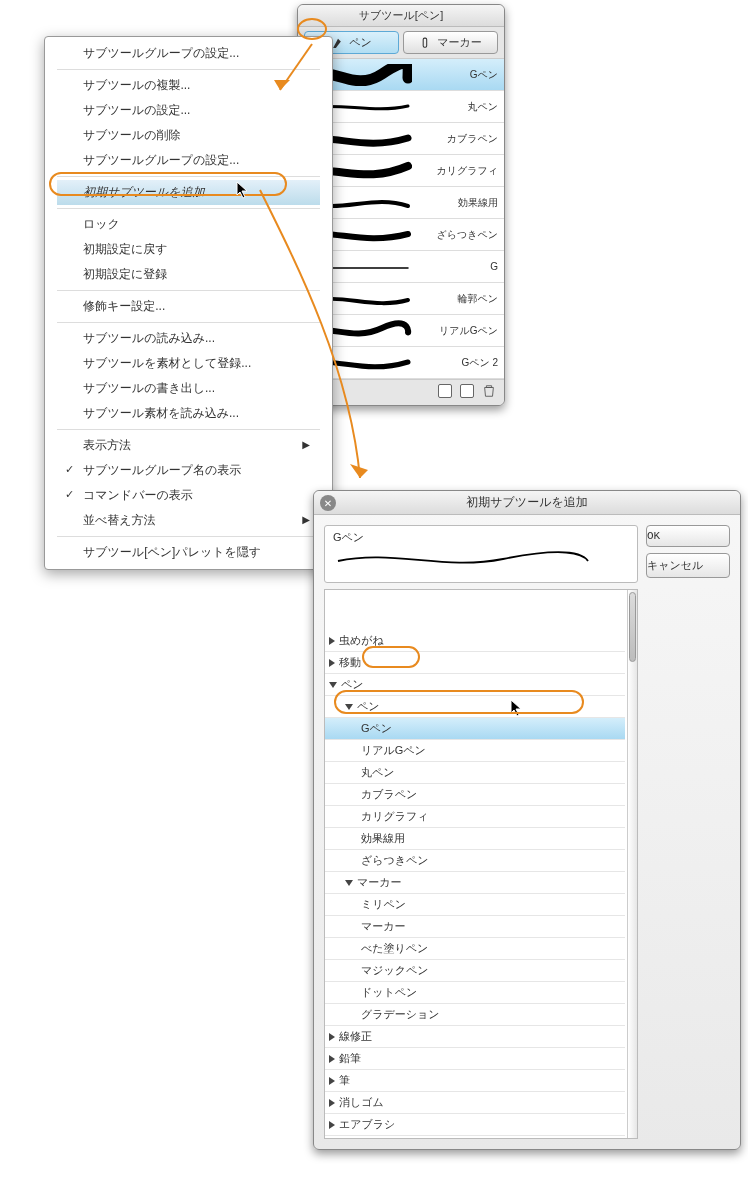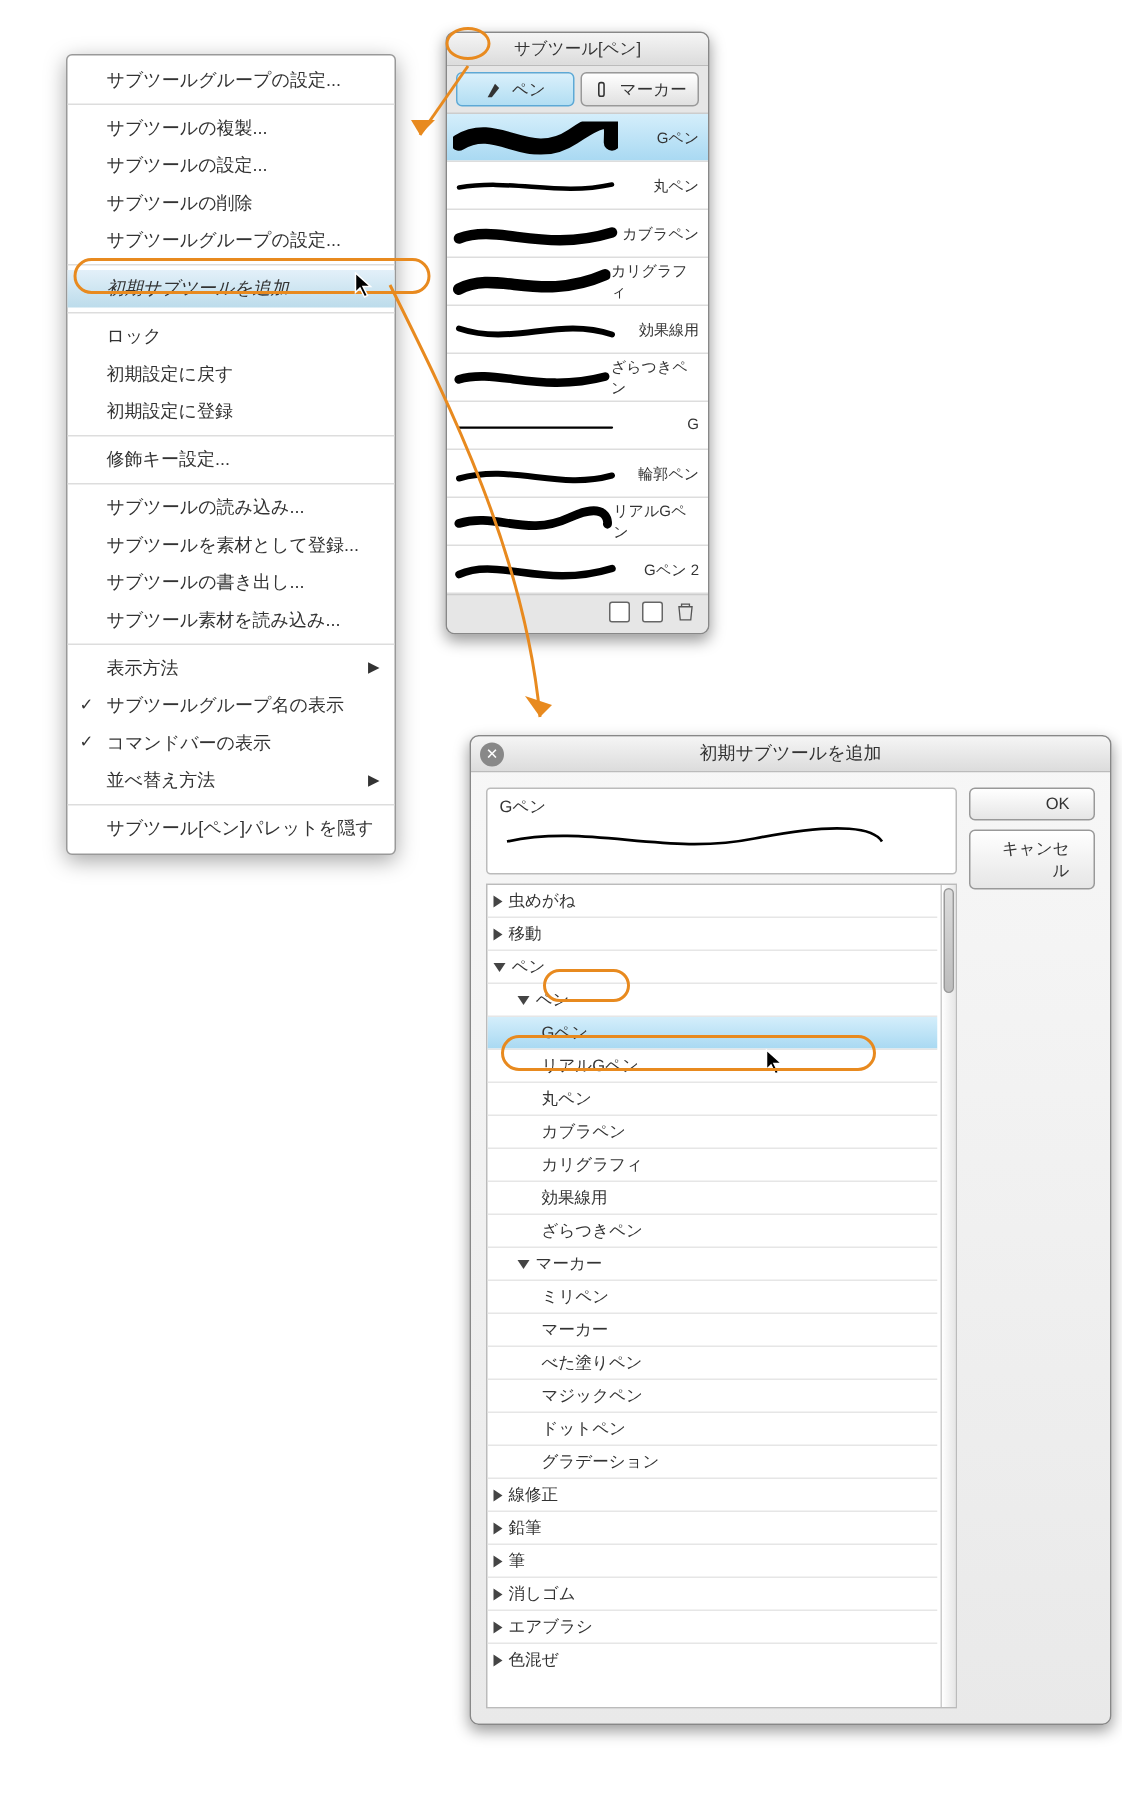--- a/index.html
+++ b/index.html
@@ -4,65 +4,65 @@
 <style>
 * { box-sizing: border-box; margin: 0; padding: 0; font-family: "Hiragino Kaku Gothic ProN", "メイリオ", sans-serif; }
 body { background: #fff; width: 748px; height: 1200px; position: relative; font-size: 12px; color: #333; }
 
 
 .panel { background: linear-gradient(#f7f7f7,#e9e9e9); border: 1px solid #888; border-radius: 6px; box-shadow: 0 4px 10px rgba(0,0,0,.4); position: absolute; }
 .panel-title { background: linear-gradient(#f5f5f5,#dcdcdc); border-bottom: 1px solid #bbb; border-radius: 6px 6px 0 0; padding: 3px 8px; text-align: center; font-size: 11px; display:flex; align-items:center; justify-content:center; position:relative; }
 .close-x { width:16px; height:16px; border-radius:50%; background:#888; color:#fff; display:inline-flex; align-items:center; justify-content:center; font-size:10px; position:absolute; left:6px; top:4px;}
 
 
-#subtool-panel { left: 297px; top: 21px; width: 176px; }
+#subtool-panel { left: 297px; top: 4px; width: 208px; }
 .tab-row { display:flex; gap:4px; padding:4px 6px; border-bottom:1px solid #ccc; background:#e6e6e6; }
 .tab { flex:1; display:flex; align-items:center; justify-content:center; gap:4px; padding:3px 4px; border:1px solid #999; border-radius:4px; background:linear-gradient(#fff,#e0e0e0); font-size:11px; }
 .tab.active { background:linear-gradient(#daf0fb,#b2def3); border-color:#5da9d6;}
 .tab svg { width:14px; height:14px; }
 
 .brush-list { background:#fff; }
 .brush-row { display:flex; align-items:center; justify-content:space-between; border-bottom:1px solid #ddd; padding:2px 6px 2px 4px; height:32px; }
 .brush-row.selected { background:linear-gradient(#d4eefb,#a9d9f2); }
 .brush-stroke { width:110px; height:22px; }
 .brush-name { font-size:10px; }
 .panel-footer { display:flex; justify-content:flex-end; gap:8px; padding:4px 8px; border-top:1px solid #ccc; background:#e6e6e6; border-radius:0 0 6px 6px; }
 .footer-icon { width:14px; height:14px; border:1px solid #666; border-radius:2px; background:#fff; display:inline-block; }
 .trash-icon svg { width:14px; height:14px; }
 
 
-#context-menu { position:absolute; left:44px; top:36px; width:220px; background:#fff; border:1px solid #999; border-radius:4px; box-shadow:0 4px 14px rgba(0,0,0,.35); padding:4px 0; }
+#context-menu { position:absolute; left:44px; top:36px; width:289px; background:#fff; border:1px solid #999; border-radius:4px; box-shadow:0 4px 14px rgba(0,0,0,.35); padding:4px 12px; }
 #context-menu .item { padding:4px 16px 4px 26px; font-size:12px; white-space:nowrap; position:relative; }
 #context-menu .item:hover, #context-menu .item.hover { background:linear-gradient(#e3f0f9,#bcdceb);font-style:italic; }
 #context-menu .sep { height:1px; background:#ddd; margin:3px 0; }
 #context-menu .item .sub { position:absolute; right:10px; top:6px; font-size:10px; }
 .check { position:absolute; left:8px; top:5px; font-size:11px; }
 
 
 #dialog { left:313px; top:490px; width:428px; }
 #dialog .panel-title { font-size:12px; }
 .dlg-body { display:flex; gap:8px; padding:10px 10px 10px 10px; }
 .dlg-left { flex:1; }
 .preview-box { background:#fff; border:1px solid #bbb; border-radius:3px; padding:4px 8px 8px 8px; margin-bottom:6px; }
 .preview-box .pname { font-size:11px; margin-bottom:2px; }
 .preview-stroke { height:24px; }
 .tree-box { background:#fff; border:1px solid #bbb; height:550px; overflow:hidden; position:relative; }
-.tree-inner { position:absolute; inset:0 12px 0 0; overflow:hidden; }
+.tree-inner { position:absolute; inset:0 12px 0 0; overflow:hidden;margin-top:40px; }
 .scrollbar { position:absolute; right:0; top:0; bottom:0; width:10px; background:linear-gradient(90deg,#fff,#e6e6e6); border-left:1px solid #ccc; }
 .scrollbar .thumb { position:absolute; left:1px; right:1px; top:2px; height:70px; border-radius:5px; background:linear-gradient(#dcdcdc,#bcbcbc); border:1px solid #999; }
 .tree-row { border-bottom:1px solid #e6e6e6; padding:3px 4px; font-size:11px; display:flex; align-items:center; gap:4px; }
 .tree-row:last-child { border-bottom:none; }
 .tree-row.selected { background:linear-gradient(#d4eefb,#a9d9f2); }
 .tri { width:0; height:0; display:inline-block; }
 .tri.right { border-top:4px solid transparent; border-bottom:4px solid transparent; border-left:6px solid #444; }
 .tri.down { border-left:4px solid transparent; border-right:4px solid transparent; border-top:6px solid #444; }
 .ind1 { padding-left:20px; }
 .ind2 { padding-left:36px; }
 .dlg-right { width:84px; display:flex; flex-direction:column; gap:6px; }
-.btn { border:1px solid #999; border-radius:4px; background:linear-gradient(#fff,#e6e6e6); padding:4px 16px; text-align:right; font-size:11px; }
+.btn { border:1px solid #999; border-radius:4px; background:linear-gradient(#fff,#e6e6e6); padding:4px 0; text-align:left; font-size:11px;font-family:Liberation Mono, monospace; }
 
 
 .ring { position:absolute; border:2px solid #e88a1f; border-radius:50%; pointer-events:none; }
 .oval { position:absolute; border:2px solid #e88a1f; border-radius:999px; pointer-events:none; }
 svg.arrow { position:absolute; pointer-events:none; }
 
 
 .cursor { position:absolute; width:14px; height:18px; }
 .cursor svg { width:14px; height:18px; }
 </style>

